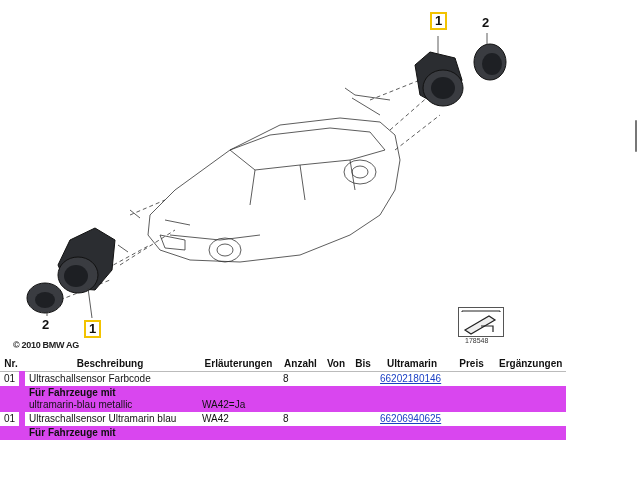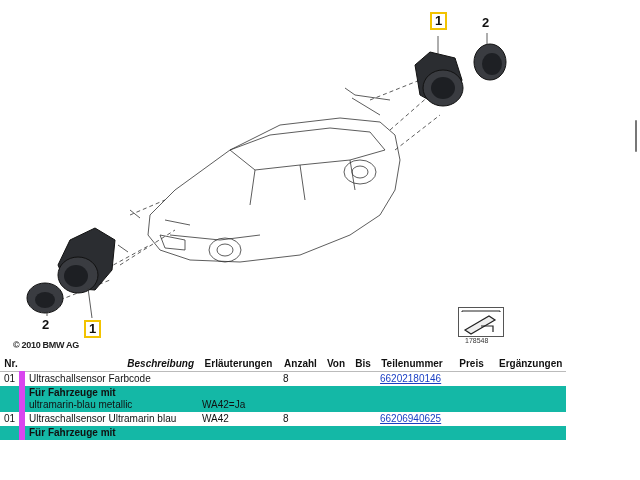--- a/index.html
+++ b/index.html
@@ -12,35 +12,35 @@
   .callout { position: absolute; font-weight: bold; font-size: 13px; line-height: 14px; text-align: center; }
   .callout.boxed { border: 2px solid #f2c300; padding: 0 3px; background: #fff; }
   .copyright { position: absolute; left: 4px; top: 340px; font-size: 9px; font-weight: bold; letter-spacing: -0.3px; color: #222; margin-left: 9px; }
   .img-no { position: absolute; left: 465px; top: 337px; font-size: 7px; color: #333; }
   .zoom-icon { position: absolute; left: 458px; top: 307px; width: 46px; height: 30px; border: 1px solid #555; background: #fff; }
 
   .scroll-mark { position: absolute; left: 635px; top: 120px; width: 2px; height: 32px; background: #777; border-radius: 1px; }
 
   table.parts { position: absolute; left: 0; top: 356px; width: 566px; border-collapse: collapse; table-layout: fixed; }
   table.parts th { font-weight: bold; font-size: 10px; text-align: center; padding: 2px 4px; height: 14px; border-bottom: 1px solid #bbb; white-space: nowrap; }
-  table.parts th.c-desc { text-align: right; font-style: italic; }
+  table.parts th.c-desc { text-align: center; }
   table.parts td { font-size: 10px; padding: 1px 4px; vertical-align: top; line-height: 12px; margin-left: 20px; }
   .c-nr { width: 22px; }
   .c-desc { width: 176px; }
   .c-erl { width: 81px; }
   .c-anz { width: 43px; }
   .c-von { width: 28px; }
   .c-bis { width: 26px; }
   .c-tn { width: 72px; }
   .c-preis { width: 47px; }
   .c-erg { width: 71px; }
   td.desc { border-left: 6px solid #d946ef; }
   tr.first td.desc { border-top: 1px solid #c0303a; }
   tr.note td { padding-top: 3px; padding-bottom: 3px; }
-  tr.group td { background: #14b8a6; }
+  tr.group td { background: #d946ef; }
   tr.group td.desc b { font-weight: bold; }
   a.partno { color: #1a3fc4; text-decoration: underline; }
 </style>
 </head>
 <body>
 
 <div class="diagram">
   <svg width="627" height="355" viewBox="0 0 627 355">
     <g fill="none" stroke="#333" stroke-width="0.8">
 
@@ -130,21 +130,21 @@
       <col class="c-erg">
   </colgroup>
   <thead>
     <tr>
       <th>Nr.</th>
       <th class="c-desc">Beschreibung</th>
       <th>Erläuterungen</th>
       <th>Anzahl</th>
       <th>Von</th>
       <th>Bis</th>
-      <th>Teilenummer</th>
+      <th>Ultramarin</th>
       <th>Preis</th>
       <th>Ergänzungen</th>
     </tr>
   </thead>
   <tbody>
     <tr class="first">
       <td>01</td>
       <td class="desc">Ultraschallsensor Farbcode</td>
       <td></td>
       <td>8</td>

